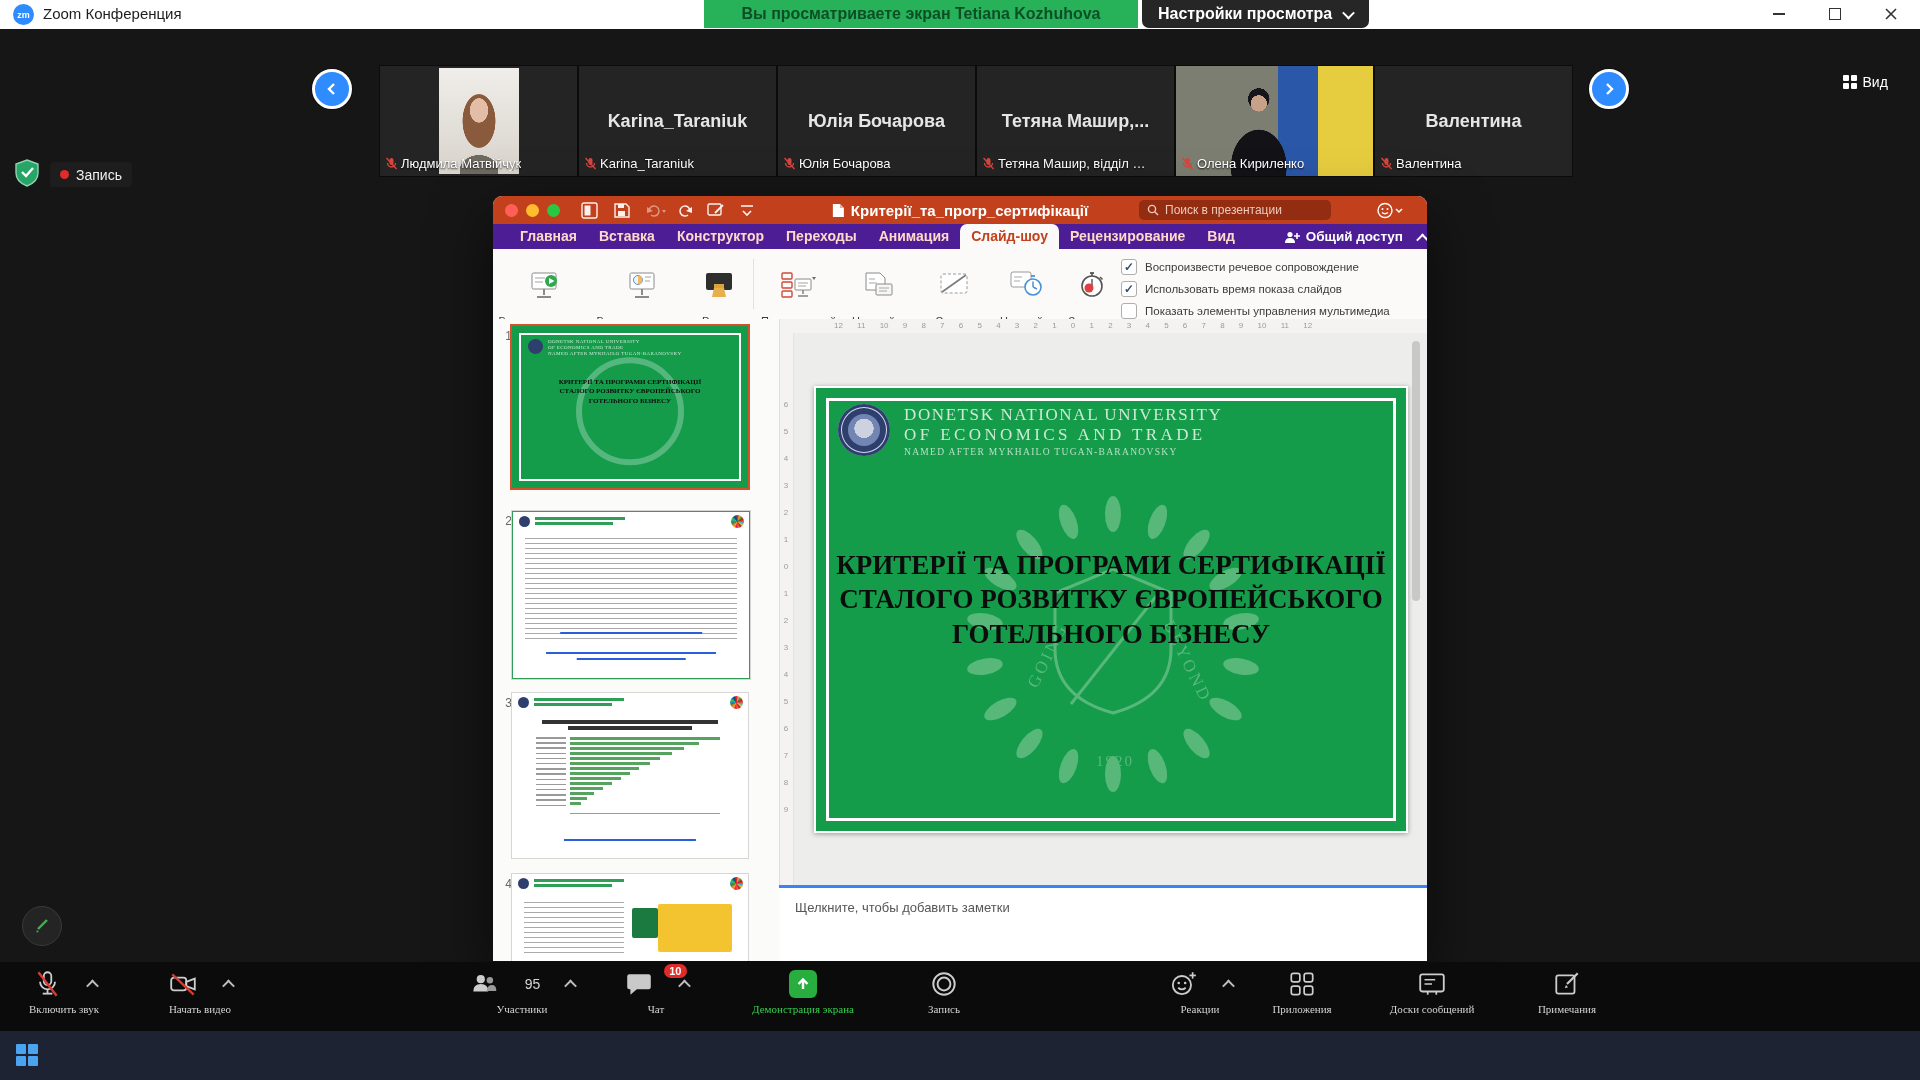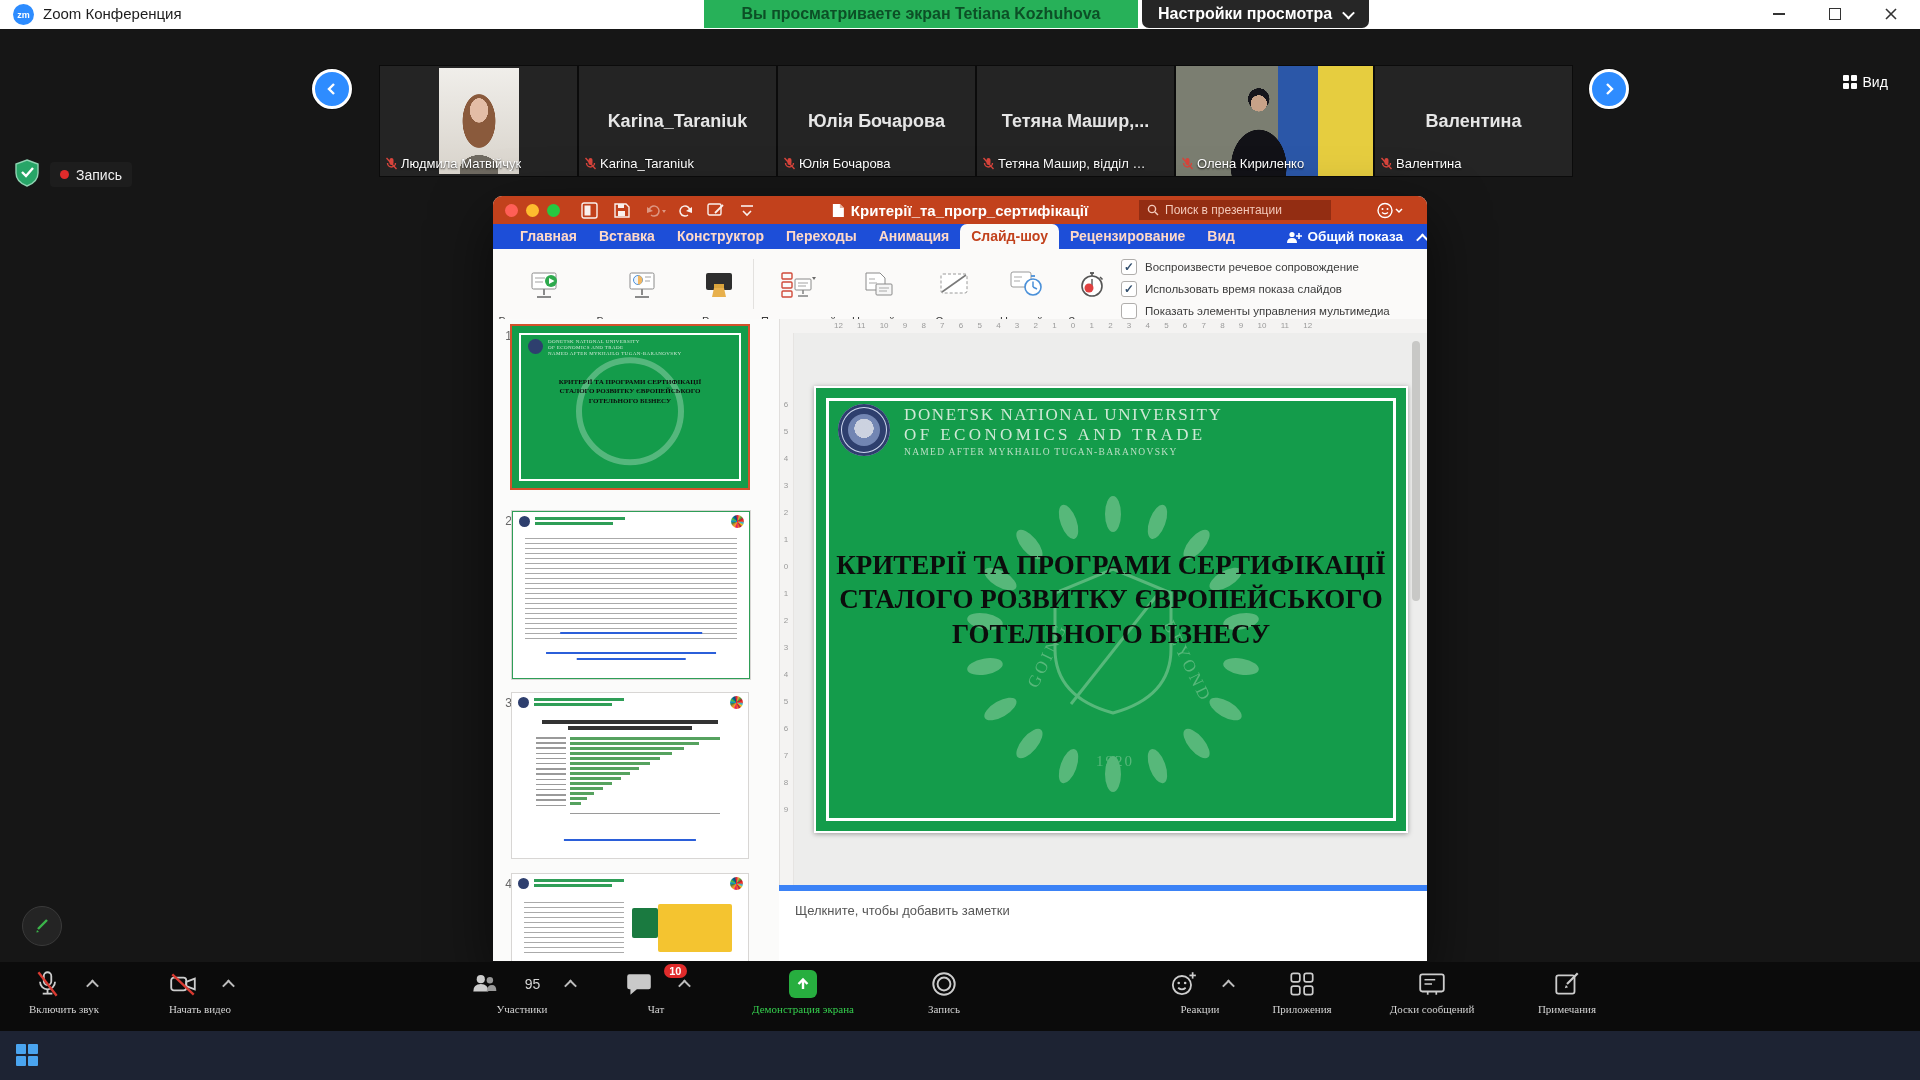--- a/index.html
+++ b/index.html
@@ -50,23 +50,23 @@
   .recdot{width:9px;height:9px;border-radius:50%;background:#e02b2b;}
 
   
   .ppt{left:493px;top:196px;width:934px;height:765px;border-radius:9px 9px 0 0;overflow:hidden;
        background:#f1f0ef;box-shadow:0 22px 60px rgba(0,0,0,.6);}
   .ptitle{left:0;top:0;width:934px;height:28px;background:#c2411c;}
   .dot{top:8px;width:13px;height:13px;border-radius:50%;}
   .ticon{top:6px;opacity:.92;}
   .doctitle{top:0;left:50%;transform:translateX(-50%);height:28px;display:flex;gap:6px;align-items:center;
             color:#fff;font-size:15px;font-weight:bold;white-space:nowrap;}
-  .psearch{top:4px;right:96px;width:176px;height:20px;background:rgba(60,10,0,.35);border-radius:0;
+  .psearch{top:4px;right:96px;width:176px;height:20px;background:rgba(60,10,0,.35);border-radius:5px;
            display:flex;gap:6px;align-items:center;padding:0 8px;color:#f3c9ba;font-size:12px;}
-  .ptabs{left:0;top:28px;width:934px;height:25px;background:#1d4ed8;display:flex;padding-left:16px;
+  .ptabs{left:0;top:28px;width:934px;height:25px;background:#4c1d95;display:flex;padding-left:16px;
          font-size:14px;font-weight:bold;color:#ffd9c9;position:absolute;}
   .ptab{padding:0 11px;line-height:25px;white-space:nowrap;}
   .ptab.active{background:#fbfaf9;color:#c2411c;border-radius:7px 7px 0 0;}
   .sharetab{position:absolute;right:40px;top:0;height:25px;display:flex;gap:6px;align-items:center;color:#fff;}
   .ribbon{left:0;top:53px;width:934px;height:70px;background:#fbfaf9;border-bottom:1px solid #e1dfdd;}
   .rbtn{position:absolute;top:7px;text-align:center;font-size:11px;color:#3c3c3c;line-height:1.18;white-space:pre-line;}
   .rbtn .ric{height:30px;display:flex;align-items:flex-end;justify-content:center;margin-bottom:3px;}
   .rsep{position:absolute;top:10px;width:1px;height:50px;background:#e3e1df;}
   .cbrow{position:absolute;left:628px;display:flex;gap:8px;align-items:center;font-size:11.5px;color:#3c3c3c;}
   .cbox{width:14px;height:14px;border:1px solid #b0aeac;border-radius:3px;background:#fff;
@@ -96,21 +96,21 @@
   .crest::after{content:"";position:absolute;inset:10px;border-radius:50%;
          background:radial-gradient(circle at 50% 45%,#e8ecf4 0 40%,#7e92bf 41% 100%);opacity:.85;}
   .univ{position:absolute;left:88px;top:17px;font-family:"Liberation Serif",serif;color:#cfe9d6;}
   .univ .l1{font-size:17px;letter-spacing:1.6px;}
   .univ .l2{font-size:17px;letter-spacing:3.4px;}
   .univ .l3{font-size:9.5px;letter-spacing:1.3px;color:#bcdfc6;margin-top:2px;}
   .stitle{position:absolute;left:18px;right:18px;top:160px;text-align:center;font-family:"Liberation Serif",serif;
           font-weight:bold;font-size:27px;line-height:1.27;color:#0c0c0c;}
   .sbar{left:919px;top:145px;width:8px;height:540px;}
   .sbar i{display:block;width:8px;height:260px;background:#c8c8c6;border-radius:4px;}
-  .notes{left:286px;top:689px;width:648px;height:76px;background:#fff;border-top:6px solid #3b82f6;
+  .notes{left:286px;top:689px;width:648px;height:76px;background:#fff;border-top:3px solid #3b82f6;
          font-size:13px;color:#565656;padding:12px 0 0 16px;box-sizing:border-box;}
   .cursor{pointer-events:none;}
 
   
   .zbar{left:0;top:962px;width:1920px;height:69px;background:#0b0b0b;}
   .titem{position:absolute;top:6px;display:flex;flex-direction:column;align-items:center;gap:3px;color:#d2d2d2;}
   .titem .irow{display:flex;align-items:center;gap:26px;height:32px;}
   .titem .lbl{font-size:11px;white-space:nowrap;font-family:Liberation Serif, serif;}
   .badge{position:absolute;background:#e02b2b;color:#fff;border-radius:8px;font-size:11px;font-weight:bold;
          padding:1px 5px;line-height:12px;}
@@ -313,21 +313,21 @@
       <span class="ptab active">Слайд-шоу</span>
       <span class="ptab">Рецензирование</span>
       <span class="ptab">Вид</span>
       <span class="sharetab">
         <svg width="16" height="14">
             <circle cx="6" cy="4.5" r="2.6" fill="#fff"></circle>
             <path d="M1 13 q0 -5 5 -5 q5 0 5 5 z" fill="#fff"></path>
             <line x1="13" y1="3" x2="13" y2="9" stroke="#fff" stroke-width="1.6"></line>
             <line x1="10" y1="6" x2="16" y2="6" stroke="#fff" stroke-width="1.6"></line>
           </svg>
-        <span style="font-size:13.5px;font-weight:bold">Общий показа</span>
+        <span style="font-size:13.5px;font-weight:bold">Общий доступ</span>
       </span>
       <i class="ch up abs" style="right:16px;top:10px;color:#fff"></i>
     </div>
 
     <div class="abs ribbon">
       <div class="rbtn" style="left:3px;width:96px">
         <div class="ric"><svg width="36" height="28">
               <rect x="6" y="2" width="24" height="16" rx="1.5" fill="#fff" stroke="#8a8a8a"></rect>
               <line x1="9" y1="7" x2="19" y2="7" stroke="#c2c2c2" stroke-width="1.5"></line>
               <line x1="9" y1="11" x2="17" y2="11" stroke="#c2c2c2" stroke-width="1.5"></line>

